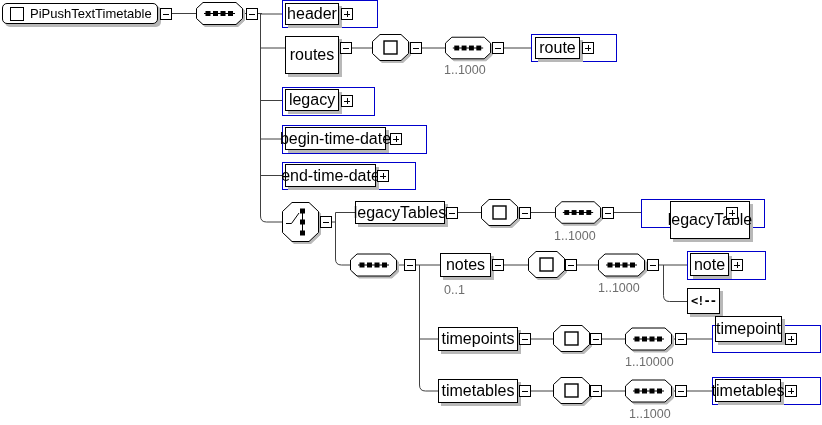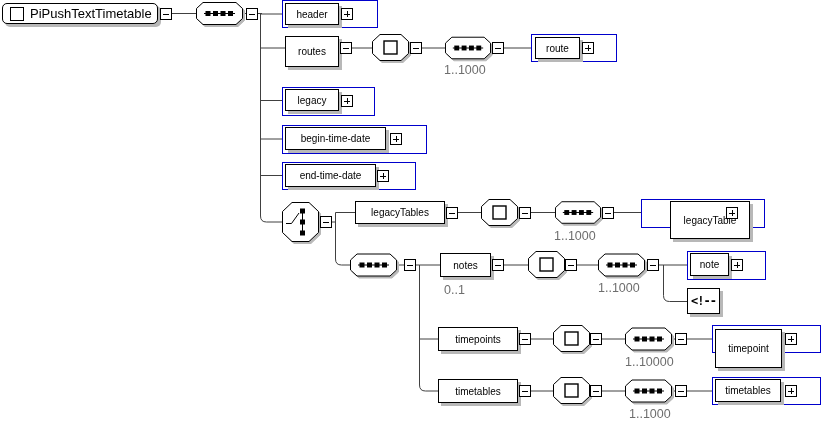--- a/index.html
+++ b/index.html
@@ -2,21 +2,21 @@
 <html><head>
 <meta charset="utf-8">
 <style>
   html,body{margin:0;padding:0;background:#fff}
   #canvas{position:relative;width:822px;height:425px;background:#fff;
           font-family:"Liberation Sans",sans-serif;overflow:hidden}
   #wires{position:absolute;left:0;top:0}
   .sel{position:absolute;border:1px solid #0000cc;background:#fff;box-sizing:border-box}
   .ebox{position:absolute;background:#fff;border:1px solid #000;box-shadow:3px 3px 0 #b8b8b8;
         box-sizing:border-box;display:flex;align-items:center;justify-content:center;
-        font-size:10px;color:#000;white-space:nowrap;z-index:2}
+        font-size:16px;color:#000;white-space:nowrap;z-index:2}
   .root{border-radius:5px;font-size:13px;justify-content:flex-start;padding-left:27px}
   .root .sq{position:absolute;left:7px;top:3px;width:12px;height:12px;border:1px solid #000;background:#fff}
   .icon{position:absolute;z-index:2}
   .icon svg{display:block;overflow:visible;filter:drop-shadow(2.5px 2.5px 0 #b8b8b8)}
   .tg{position:absolute;width:12px;height:12px;box-sizing:border-box;border:1px solid #000;background:#fff;z-index:3}
   .tg::before{content:"";position:absolute;left:2px;right:2px;top:4.5px;height:1px;background:#000}
   .tg.plus::after{content:"";position:absolute;top:2px;bottom:2px;left:4.5px;width:1px;background:#000}
   .occ{position:absolute;font-size:12.5px;color:#6e6e6e;z-index:1}
   .cmt{font-family:"DejaVu Sans Mono",monospace;font-weight:bold;font-size:12px;letter-spacing:-1px}
 </style>
@@ -87,21 +87,21 @@
         <rect x="32" y="9" width="5" height="5"></rect>
     </svg>
   </div>
   <div class="tg" style="left:246px;top:8px"></div>
 
   <div class="ebox" style="left:285px;top:3px;width:54px;height:22px">
     <span>header</span>
   </div>
   <div class="tg plus" style="left:341px;top:8px"></div>
 
-  <div class="ebox" style="left:285px;top:36px;width:54px;height:31px">
+  <div class="ebox" style="left:285px;top:36px;width:54px;height:38px">
     <span>routes</span>
   </div>
   <div class="tg" style="left:340px;top:42px"></div>
   <div class="icon" style="left:372px;top:34px">
     <svg width="37" height="27" viewBox="0 0 37 27">
       <polygon points="8,0.5 29,0.5 36.5,7.5 36.5,19.5 29,26.5 8,26.5 0.5,19.5 0.5,7.5" fill="#fff" stroke="#000"></polygon>
       <rect x="12" y="7" width="13" height="13" fill="#fff" stroke="#000" stroke-width="1.4"></rect>
     </svg>
   </div>
   <div class="tg" style="left:410px;top:42px"></div>
@@ -237,21 +237,21 @@
       <polygon points="7,0.5 40,0.5 46.5,6.5 46.5,16.5 40,22.5 7,22.5 0.5,16.5 0.5,6.5" fill="#fff" stroke="#000"></polygon>
       <line x1="8" y1="11.5" x2="39" y2="11.5" stroke="#000"></line>
       <rect x="9.5" y="9" width="5" height="5"></rect>
         <rect x="17" y="9" width="5" height="5"></rect>
       <rect x="24.5" y="9" width="5" height="5"></rect>
         <rect x="32" y="9" width="5" height="5"></rect>
     </svg>
   </div>
   <div class="tg" style="left:675px;top:333px"></div>
   <div class="occ" style="left:625px;top:355px;width:56px">1..10000</div>
-  <div class="ebox" style="left:715px;top:329px;width:67px;height:39px">
+  <div class="ebox" style="left:715px;top:316px;width:67px;height:26px">
     <span>timepoint</span>
   </div>
   <div class="tg plus" style="left:785px;top:333px"></div>
 
   <div class="ebox" style="left:438px;top:379px;width:80px;height:24px">
     <span>timetables</span>
   </div>
   <div class="tg" style="left:519px;top:385px"></div>
   <div class="icon" style="left:553px;top:377px">
     <svg width="37" height="27" viewBox="0 0 37 27">

